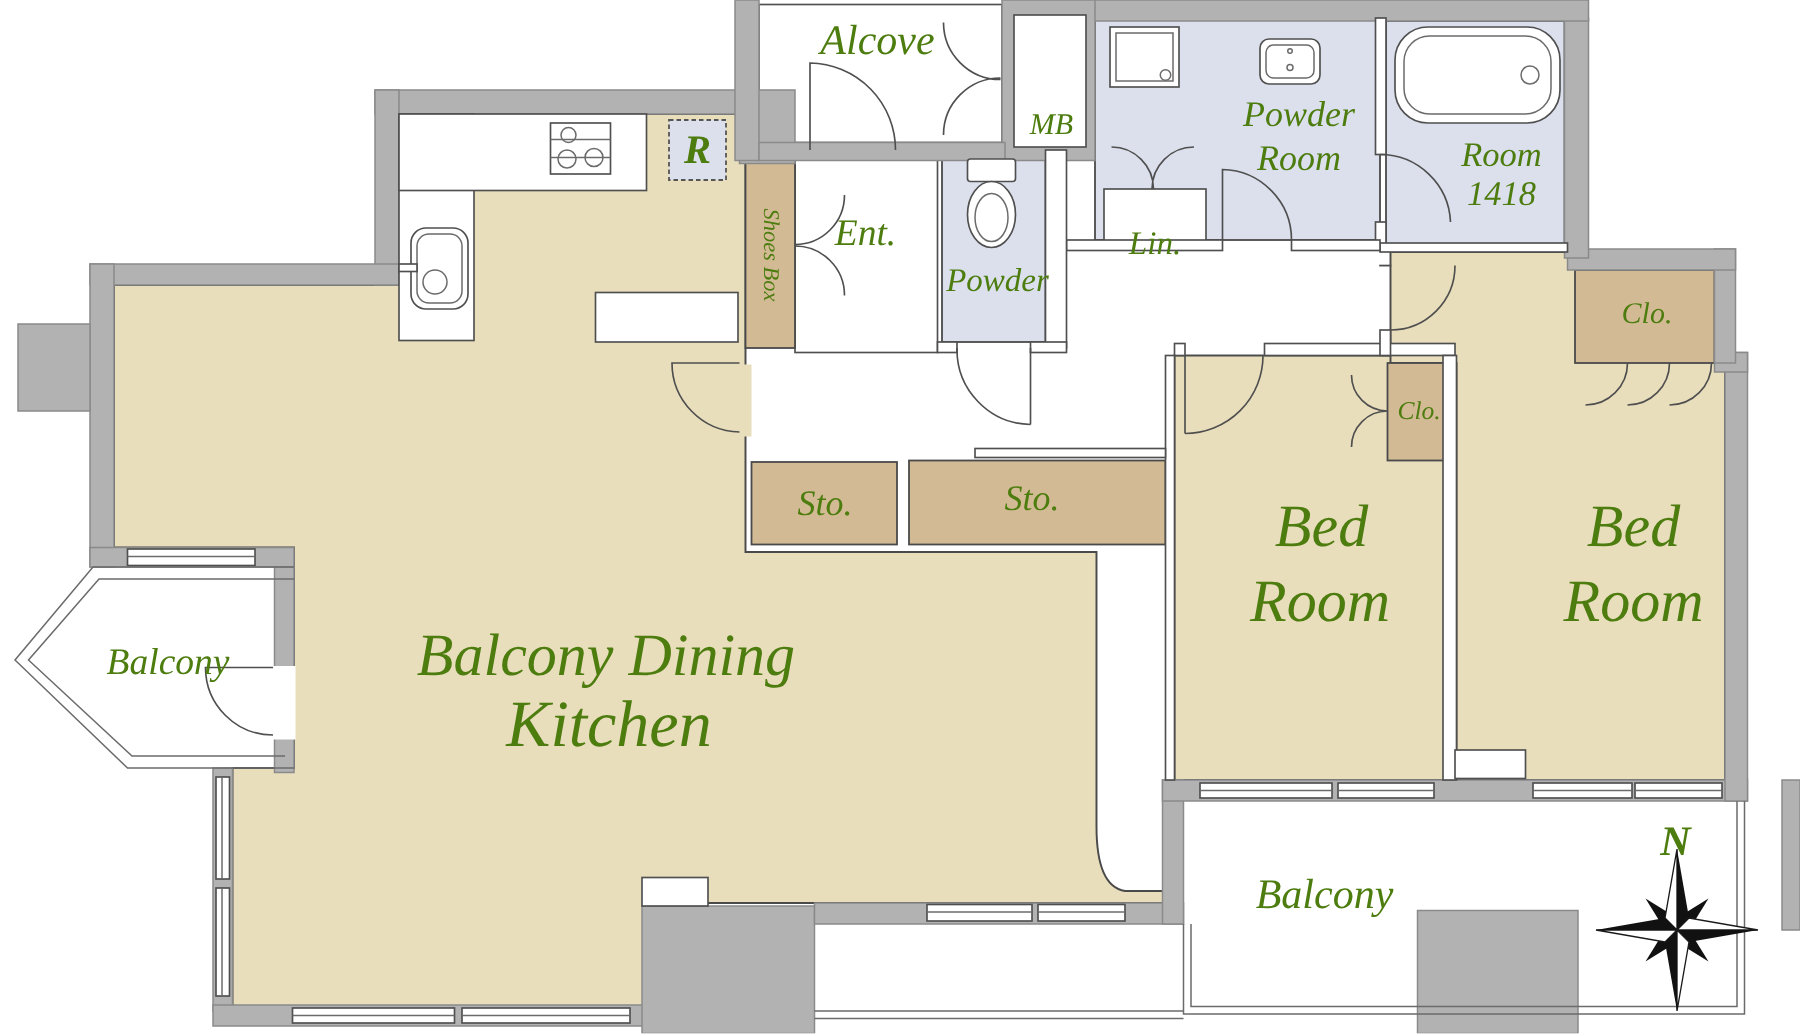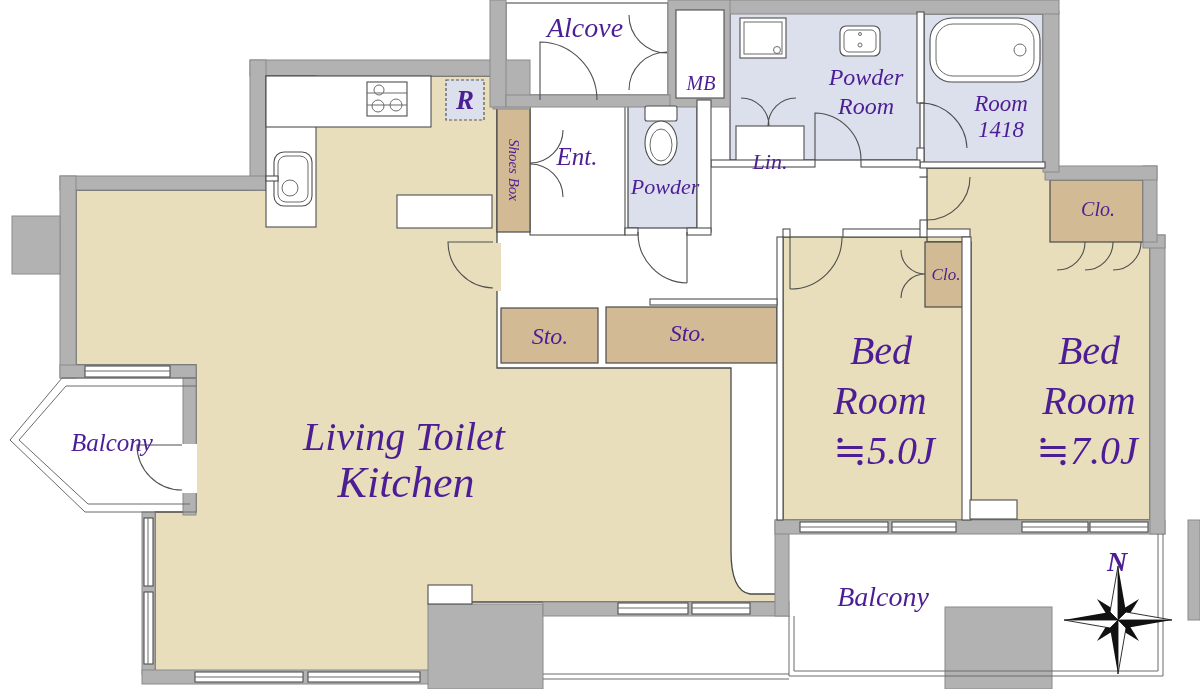--- a/index.html
+++ b/index.html
@@ -1,19 +1,19 @@
 <!DOCTYPE html>
 <html style="--floor: #e9debc; --storage: #d2bb94; --wet: #dce0ed; --wall: #b2b2b2;"><head>
 <meta charset="utf-8">
 <style>
   html,body{margin:0;padding:0;background:#fff;}
   .plan{position:relative;width:1200px;height:689px;background:#fff;overflow:hidden;
         font-family:"Liberation Serif","DejaVu Serif",serif;}
   .plan svg{position:absolute;left:0;top:0;}
-  .lbl{position:absolute;transform:translate(-50%,-50%);font-style:italic;color:#4c1d95;
+  .lbl{position:absolute;transform:translate(-50%,-50%);font-style:italic;color:#4d7c0f;
        white-space:nowrap;line-height:1;z-index:5;}
   .lbl.v{writing-mode:vertical-rl;}
   
   .f-floor{fill:var(--floor,#e9debc);stroke:#4a4a4a;stroke-width:1.3;}
   .f-store{fill:var(--storage,#d2bb94);stroke:#4a4a4a;stroke-width:1.2;}
   .f-wet{fill:var(--wet,#dce0ed);stroke:#4a4a4a;stroke-width:1.2;}
   .f-wall{fill:var(--wall,#b2b2b2);stroke:#8a8a8a;stroke-width:1;}
   .f-white{fill:#ffffff;stroke:#4f4f4f;stroke-width:1.1;}
   .gap{fill:var(--floor,#e9debc);stroke:none;}
   .ln{fill:none;stroke:#4f4f4f;stroke-width:1.1;}
@@ -207,27 +207,25 @@
 <div class="lbl" style="left:866px;top:106px;font-size:24px;">Room</div>
 <div class="lbl" style="left:1001px;top:103px;font-size:23px;">Room</div>
 <div class="lbl" style="left:1001px;top:129px;font-size:23px;">1418</div>
 <div class="lbl" style="left:770px;top:146px;font-size:22px;margin-top:16px;">Lin.</div>
 <div class="lbl" style="left:665px;top:187px;font-size:22px;">Powder</div>
 <div class="lbl" style="left:577px;top:156px;font-size:25px;">Ent.</div>
 <div class="lbl v" style="left:513px;top:170px;font-size:15px;">Shoes Box</div>
 <div class="lbl" style="left:465px;top:100px;font-size:27px;font-weight:600;">R</div>
 <div class="lbl" style="left:550px;top:336px;font-size:24px;">Sto.</div>
 <div class="lbl" style="left:688px;top:333px;font-size:24px;">Sto.</div>
-<div class="lbl" style="left:404px;top:437px;font-size:40px;">Living Toilet</div>
+<div class="lbl" style="left:404px;top:437px;font-size:40px;">Balcony Dining</div>
 <div class="lbl" style="left:406px;top:483px;font-size:44px;">Kitchen</div>
 <div class="lbl" style="left:881px;top:351px;font-size:40px;">Bed</div>
 <div class="lbl" style="left:880px;top:401px;font-size:40px;">Room</div>
-<div class="lbl" style="left:884px;top:451px;font-size:40px;">≒5.0J</div>
 <div class="lbl" style="left:1089px;top:351px;font-size:40px;">Bed</div>
 <div class="lbl" style="left:1089px;top:401px;font-size:40px;">Room</div>
-<div class="lbl" style="left:1087px;top:451px;font-size:40px;">≒7.0J</div>
 <div class="lbl" style="left:946px;top:274px;font-size:17px;">Clo.</div>
 <div class="lbl" style="left:1098px;top:209px;font-size:20px;">Clo.</div>
 <div class="lbl" style="left:112px;top:442px;font-size:25px;">Balcony</div>
 <div class="lbl" style="left:883px;top:597px;font-size:28px;">Balcony</div>
 <div class="lbl" style="left:1117px;top:562px;font-size:28px;font-weight:bold;">N</div>
 
 </div>
 
 </body></html>

